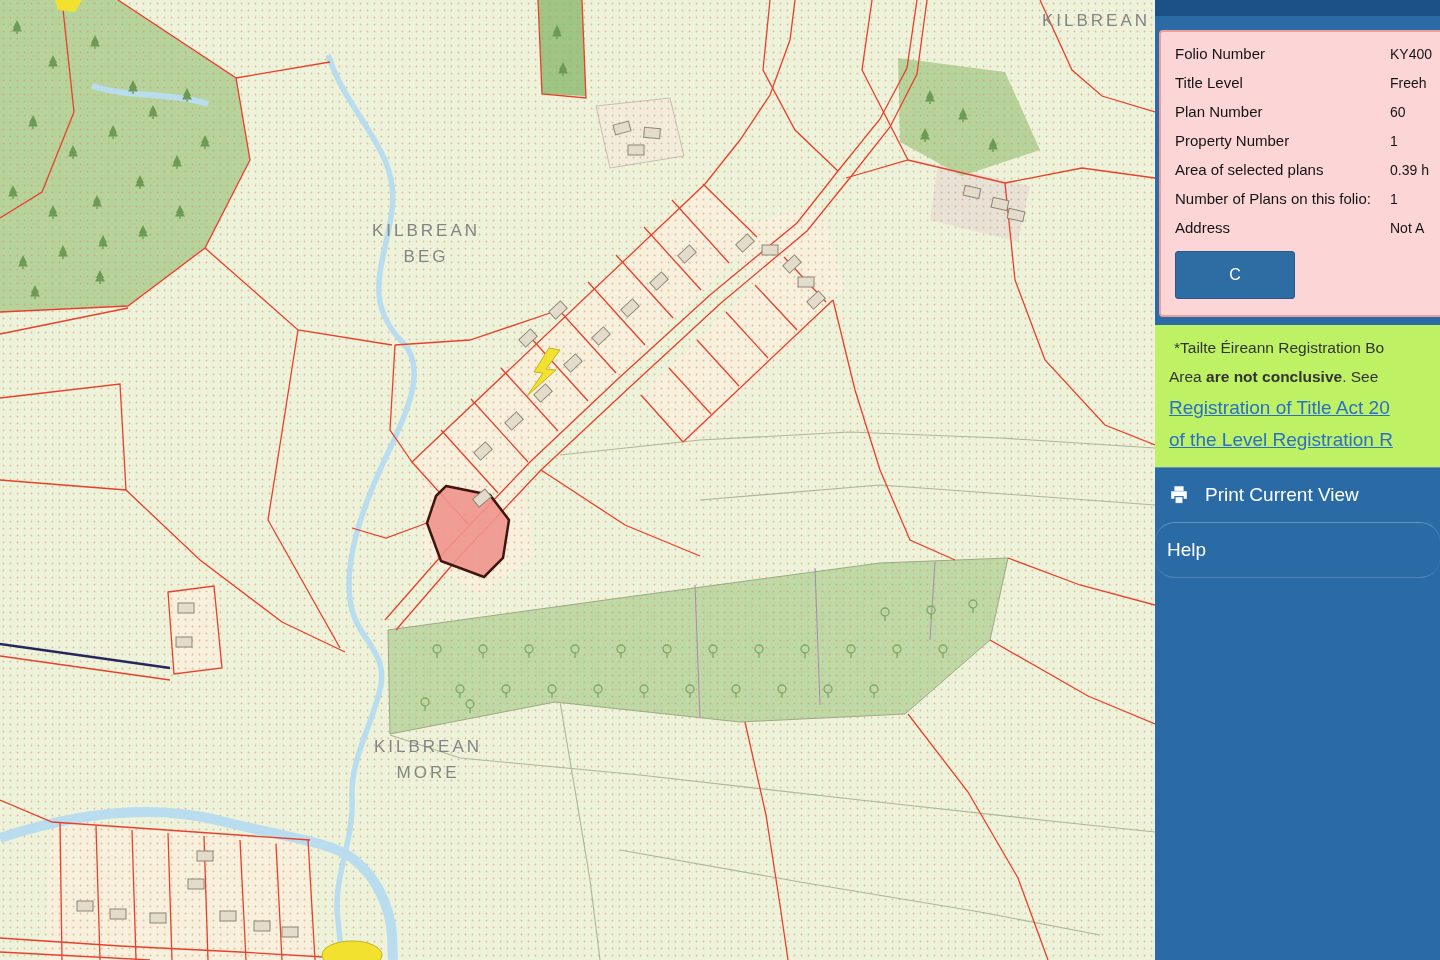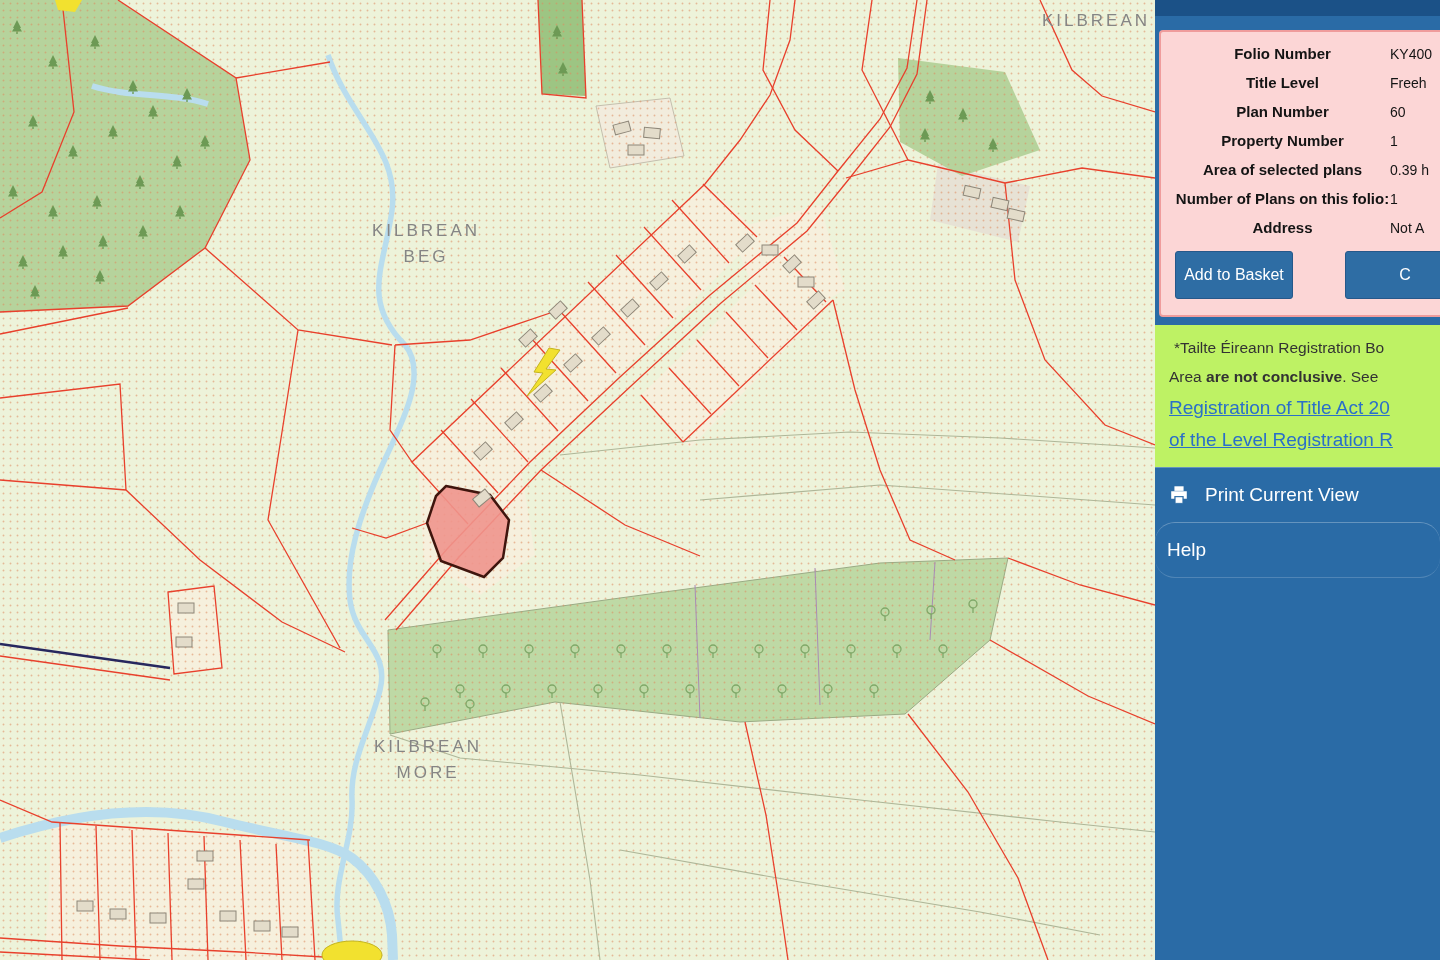--- a/index.html
+++ b/index.html
@@ -12,21 +12,21 @@
   .map-label{fill:#858585;font-size:17px;letter-spacing:3px;font-family:"Liberation Sans",sans-serif;}
 
   .sidebar{position:absolute;left:1155px;top:0;width:285px;height:960px;background:#2a6ba6;overflow:hidden;}
   .sidebar-topbar{height:16px;background:#1b5187;}
   .folio-card{
     margin:14px 0 0 4px;width:322px;box-sizing:border-box;
     background:#fcd6d6;border:2px solid #ef9c9c;border-radius:4px;
     padding:12px 14px 16px 14px;
   }
   .info-row{display:flex;margin:0 0 9px 0;line-height:20px;}
-  .info-label{width:215px;flex:none;font-weight:bold;font-size:15px;color:#141414;text-align:center;}
+  .info-label{width:215px;flex:none;font-weight:normal;font-size:15px;color:#141414;}
   .info-value{font-size:14px;color:#141414;white-space:nowrap;}
   .card-buttons{display:flex;gap:52px;margin-top:13px;}
   .btn-primary{
     background:#2e6da4;color:#fff;border:1px solid #26588a;border-radius:3px;
     font-size:16px;font-family:"Liberation Sans",sans-serif;height:48px;cursor:pointer;
   }
   .btn-main{width:196px;}
   .btn-cut{width:120px;flex:none;}
 
   .disclaimer{background:#bef264;margin-top:8px;padding:14px 6px 14px 14px;}
@@ -289,21 +289,20 @@
     </div>
     <div class="info-row">
       <div class="info-label">Number of Plans on this folio:</div>
       <div class="info-value">1</div>
     </div>
     <div class="info-row">
       <div class="info-label">Address</div>
       <div class="info-value">Not A</div>
     </div>
     <div class="card-buttons">
-      <button class="btn-primary btn-main">Add to Basket</button>
       <button class="btn-primary btn-cut">C</button>
     </div>
   </div>
 
   <div class="disclaimer">
     <p class="d-line"><span class="lead">*Tailte Éireann Registration Bo</span></p>
     <p class="d-line"><span>Area </span><strong>are not conclusive</strong><span>. See</span></p>
     <a class="d-link">Registration of Title Act 20</a>
     <a class="d-link">of the Level Registration R</a>
   </div>

